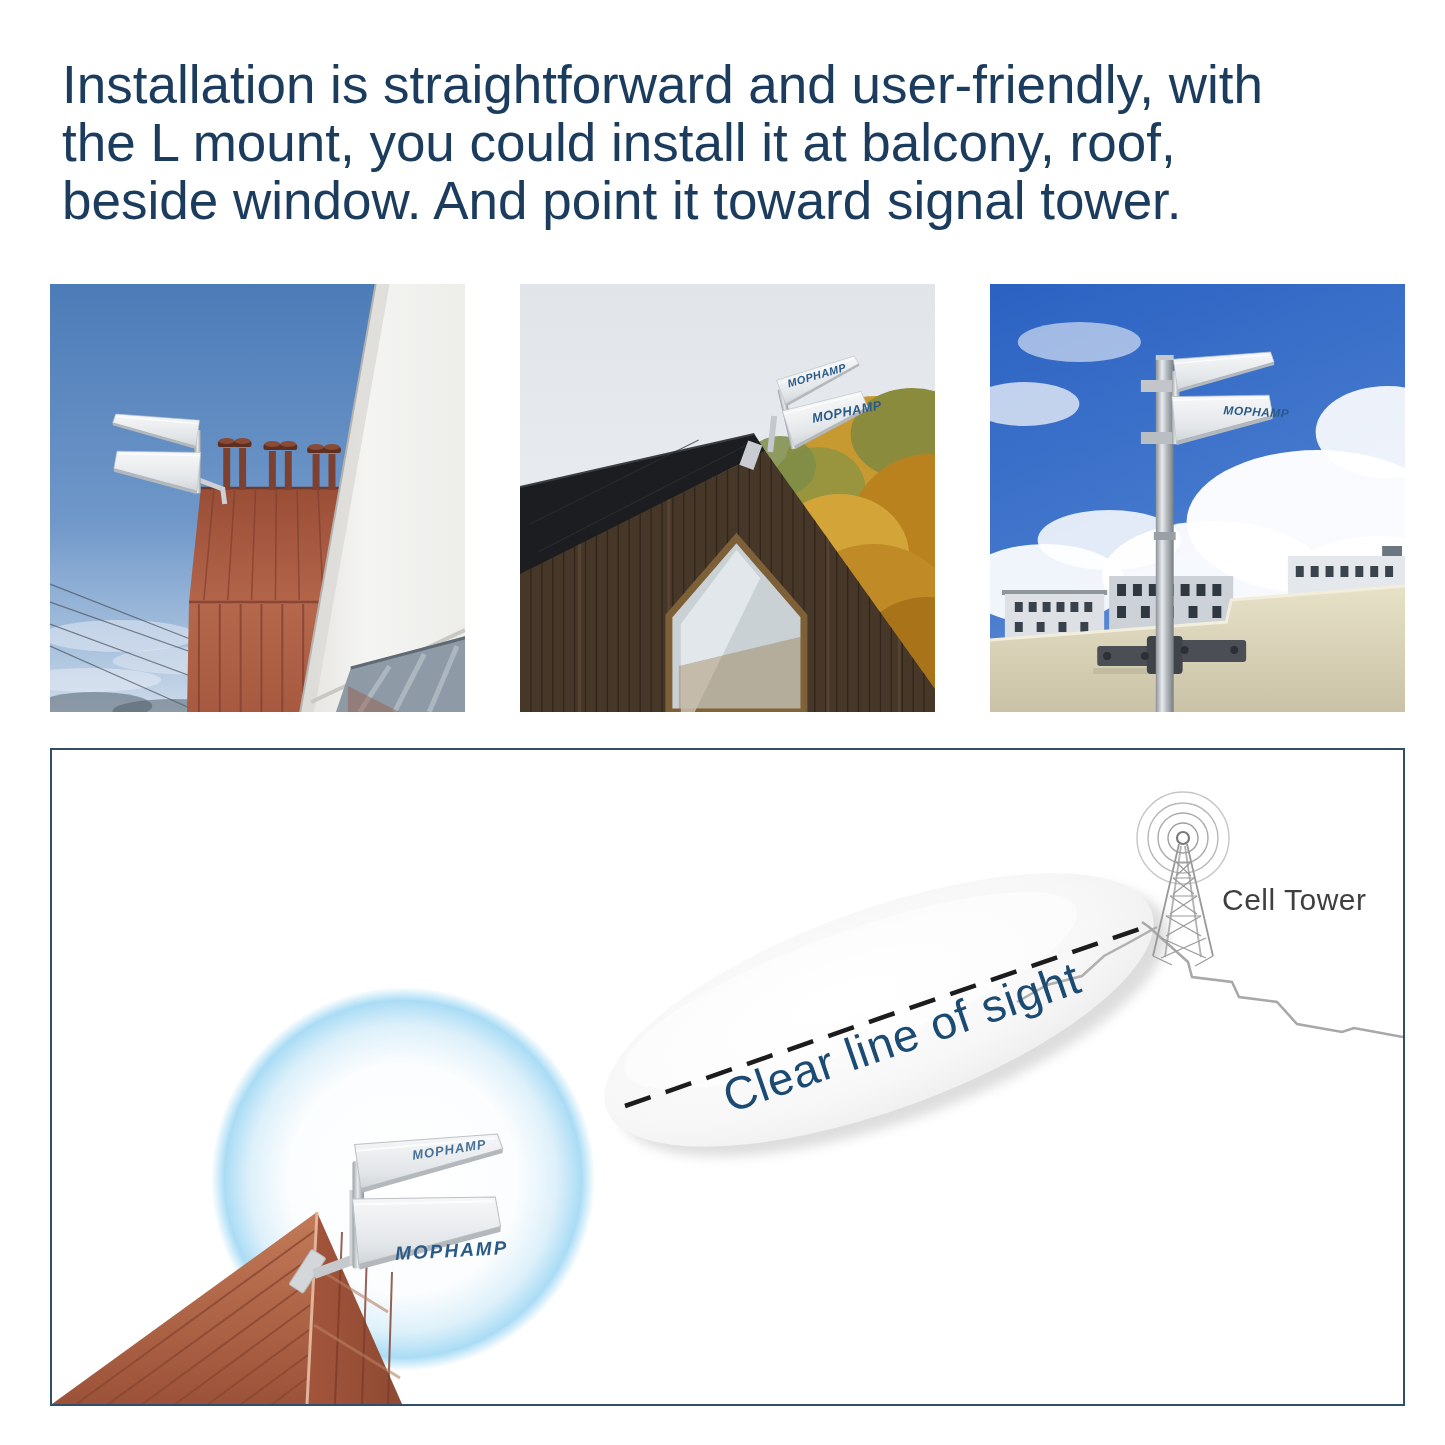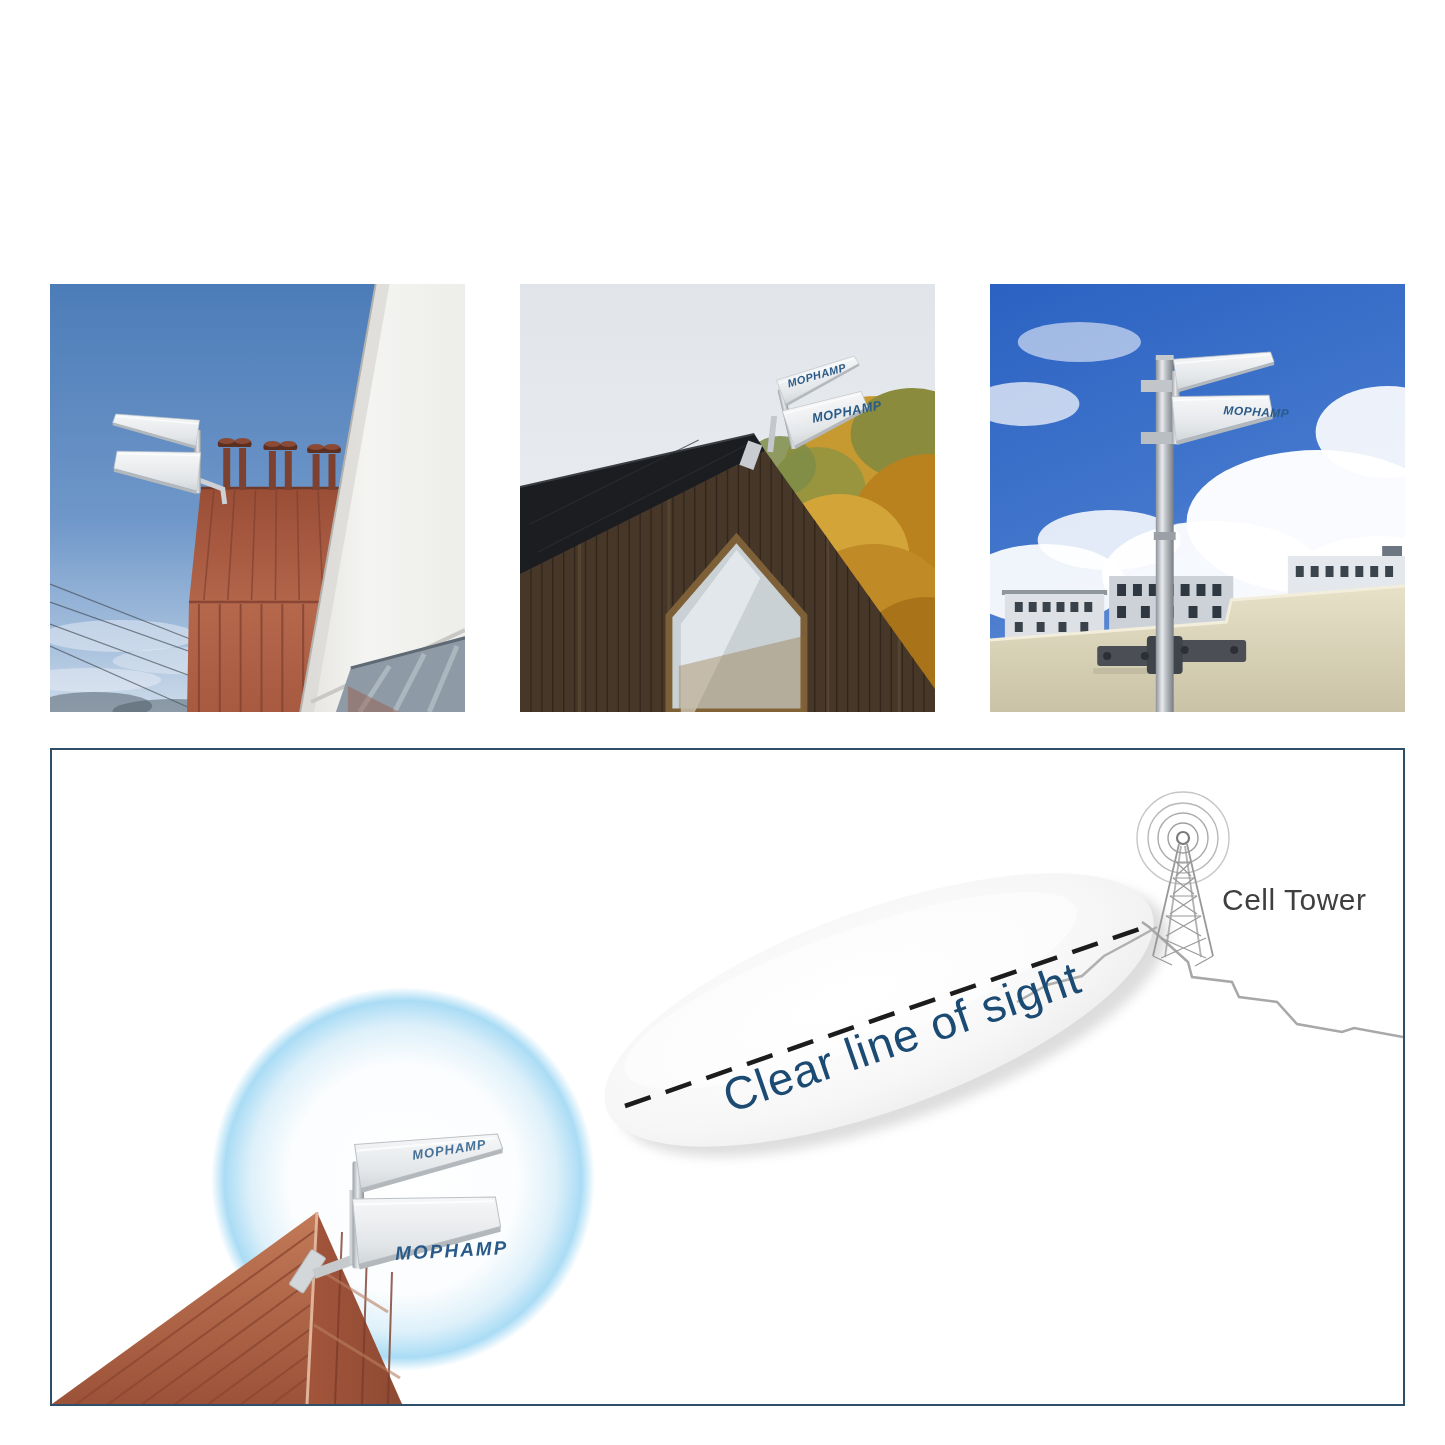--- a/index.html
+++ b/index.html
@@ -48,20 +48,25 @@
       <polygon points="10,62 146,60 151,88 16,124" fill="url(#antBody)" stroke="#bdc1c5" stroke-width="1"></polygon>
       <polygon points="16,124 151,88 151,93 17,129" fill="#b3b8bd"></polygon>
       <line x1="14" y1="16" x2="146" y2="4" stroke="#ffffff" stroke-width="2" opacity="0.8"></line>
       <line x1="12" y1="67" x2="144" y2="64" stroke="#ffffff" stroke-width="2" opacity="0.8"></line>
     </symbol>
   </defs>
 </svg>
 
 <div id="stage">
 
+  <div class="headline">
+    <div>Installation is straightforward and user-friendly, with</div>
+    <div>the L mount, you could install it at balcony, roof,</div>
+    <div>beside window. And point it toward signal tower.</div>
+  </div>
 
   <div class="photos">
 
     <div class="photo">
       <svg viewBox="0 0 418 428" preserveAspectRatio="none">
         <defs>
           <linearGradient id="p1sky" x1="0" y1="0" x2="0" y2="1">
             <stop offset="0" stop-color="#4c7cb8"></stop>
               <stop offset="0.55" stop-color="#6f97c9"></stop>
             <stop offset="0.85" stop-color="#a9c2de"></stop>

